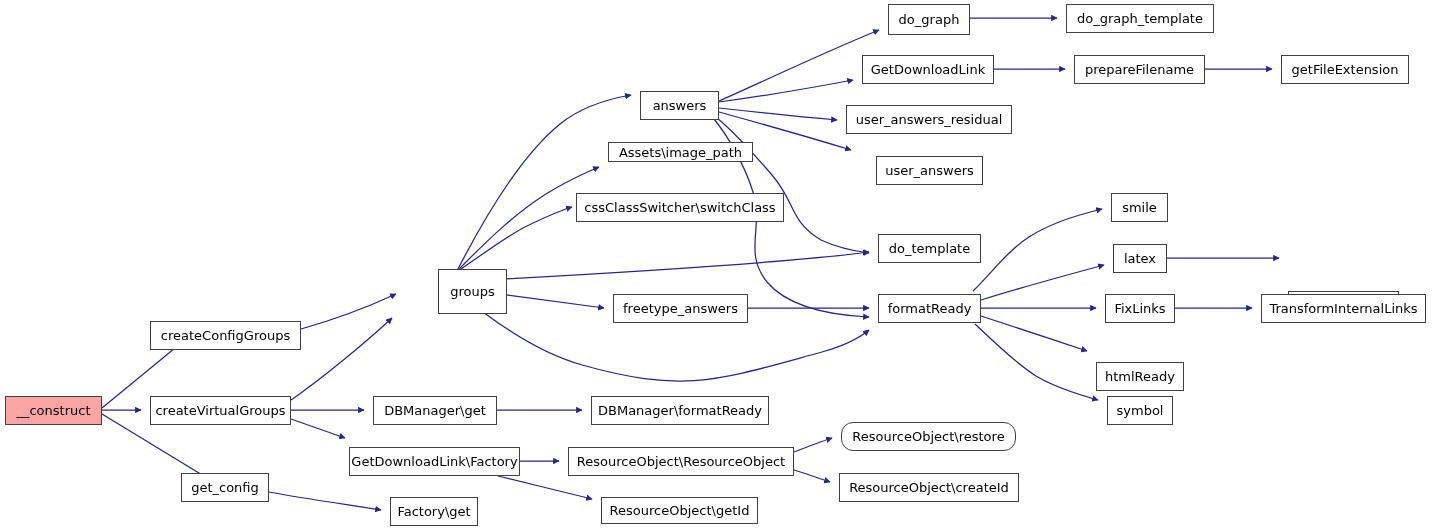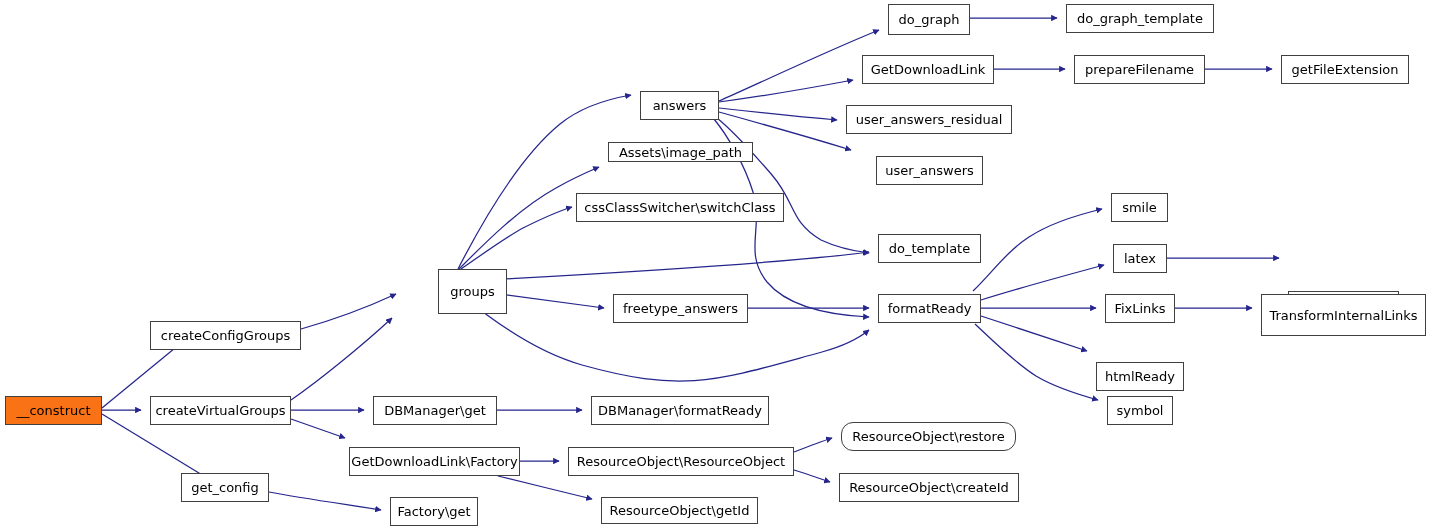--- a/index.html
+++ b/index.html
@@ -32,21 +32,21 @@
     font-family: "DejaVu Sans", sans-serif;
     font-size: 13px;
     line-height: 1;
     display: flex;
     align-items: center;
     justify-content: center;
     white-space: nowrap;
     letter-spacing: 0px;
   }
   .node.highlight {
-    background: #f97316;
+    background: #fca5a5;
     text-align: right;
   }
   .node-label {
     display: block;
     padding: 0 2px;
   }
 </style>
 </head>
 <body>
 
@@ -186,17 +186,17 @@
       </div>
       <div class="node" style="left: 1107px; top: 396px; width: 66px; height: 29px;">
         <span class="node-label">symbol</span>
       </div>
       <div class="node" style="left: 1281px; top: 55px; width: 128px; height: 29px;">
         <span class="node-label">getFileExtension</span>
       </div>
       <div class="node" style="left: 1288px; top: 244px; width: 111px; height: 29px; margin-top: 47px;">
         <span class="node-label">decodeHTML</span>
       </div>
-      <div class="node" style="left: 1261px; top: 294px; width: 165px; height: 42px;">
+      <div class="node" style="left: 1261px; top: 294px; width: 165px; height: 29px;">
         <span class="node-label">TransformInternalLinks</span>
       </div>
     </div>
 </div>
 
 </body></html>

